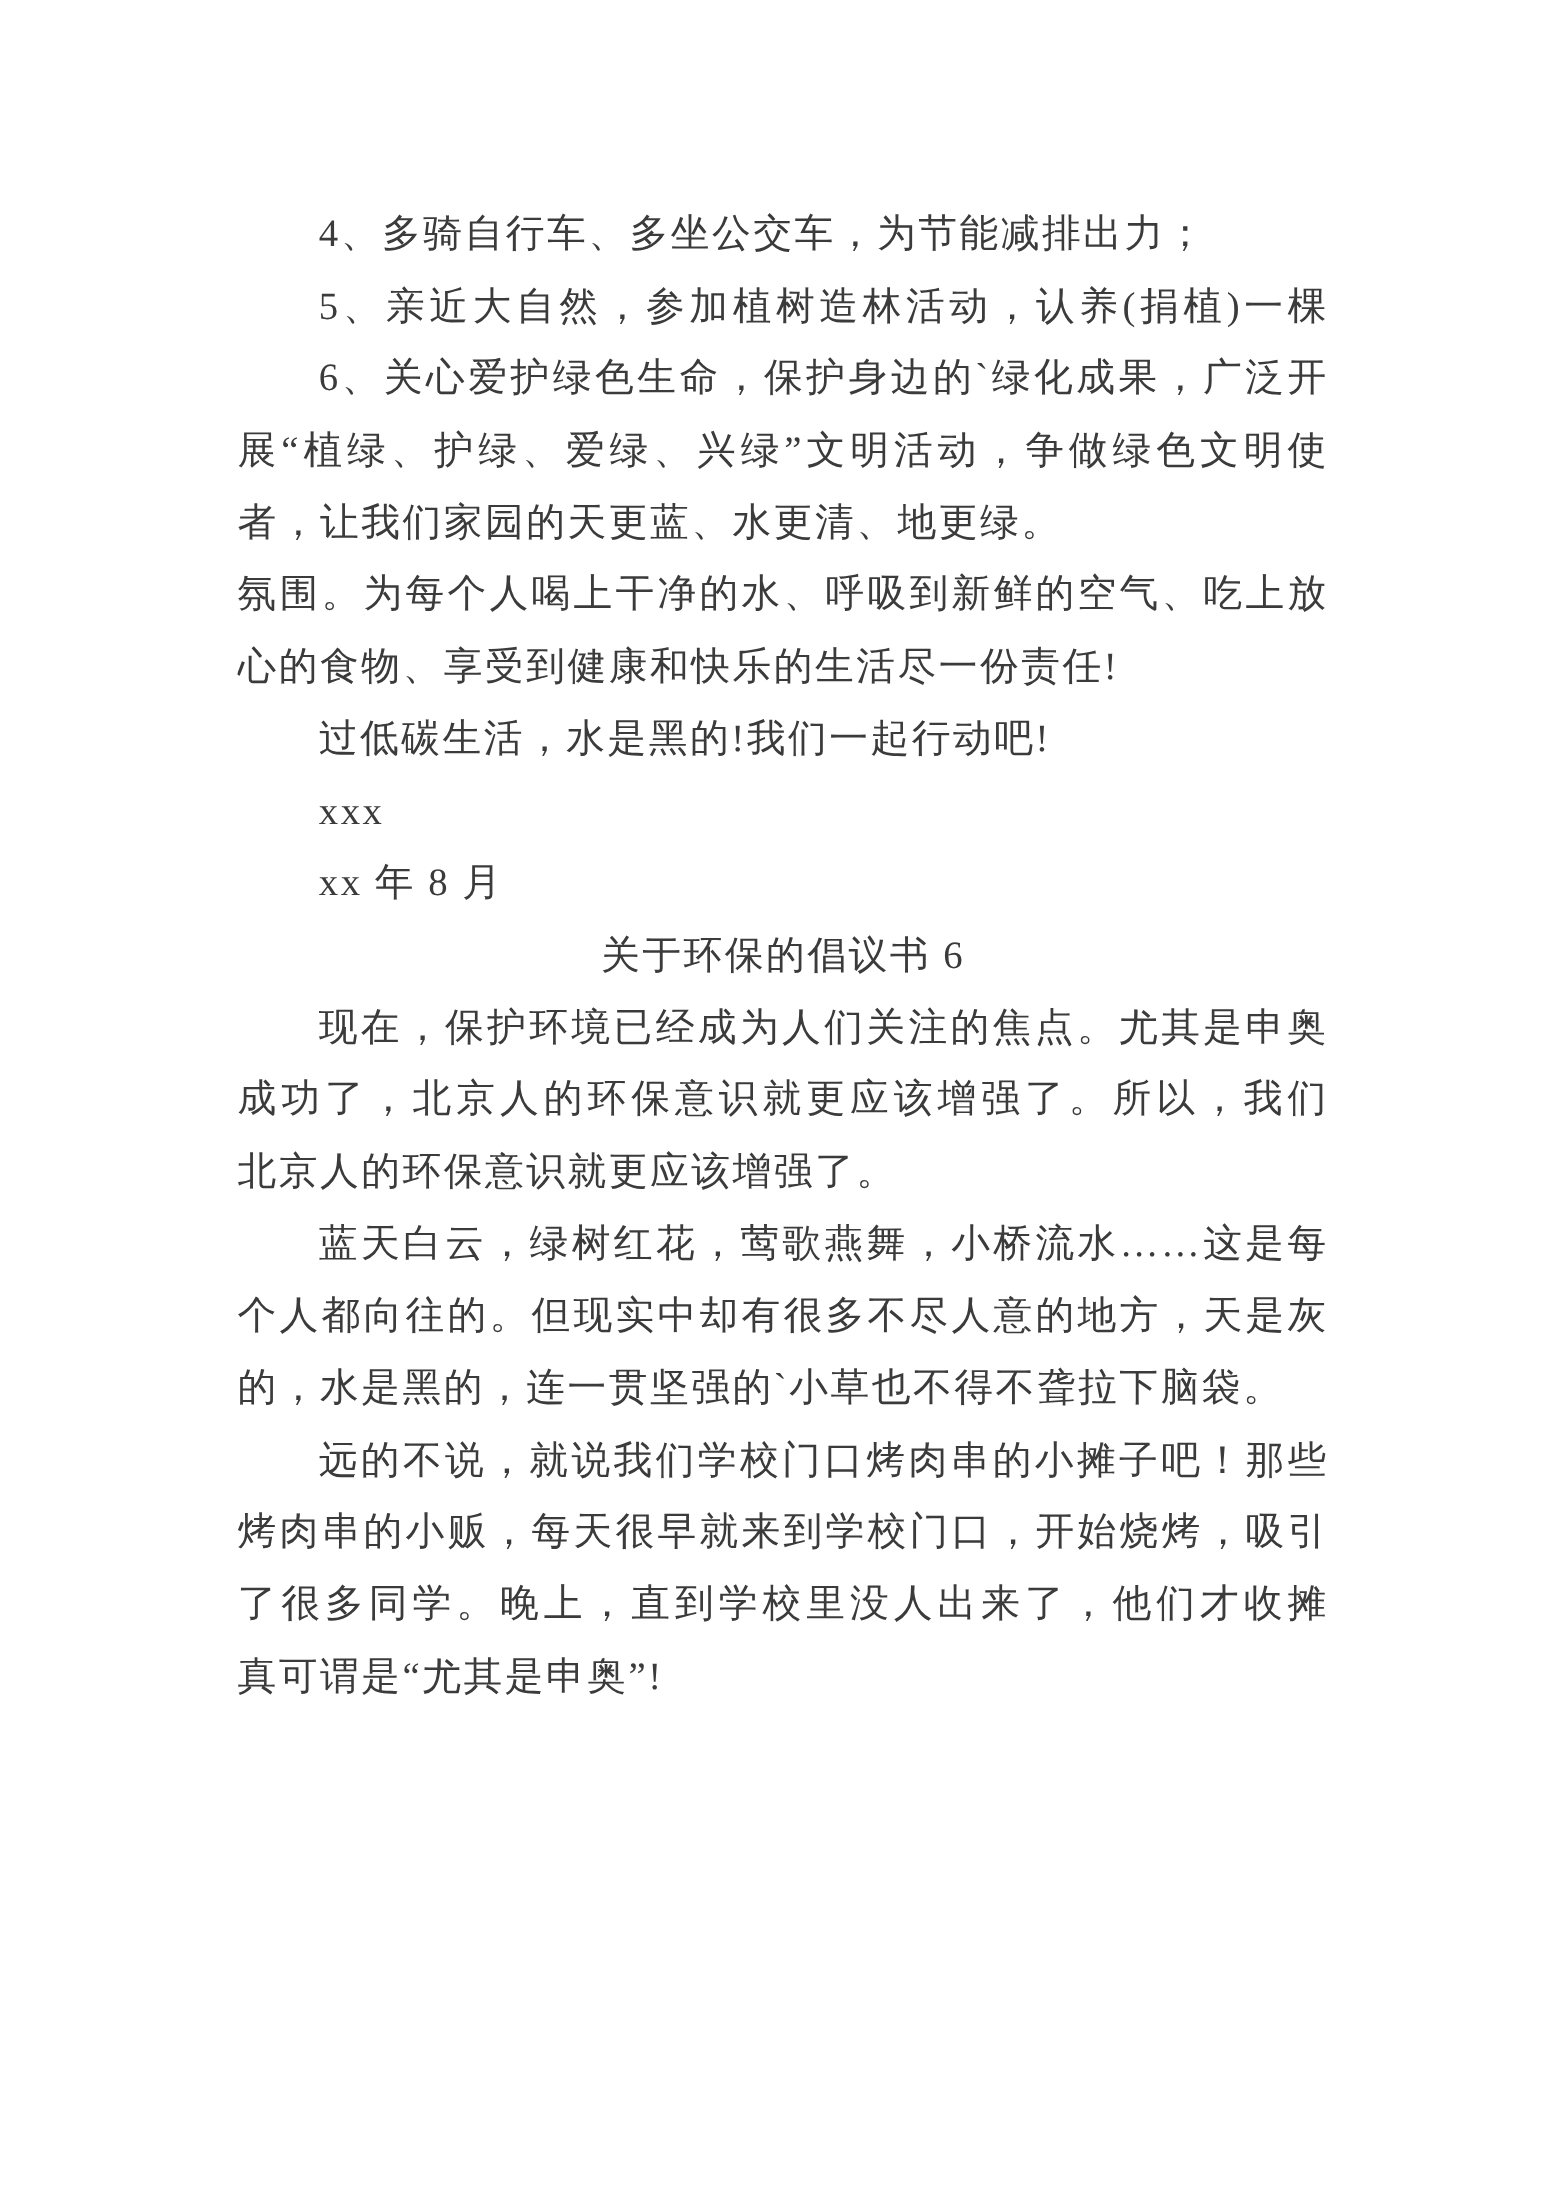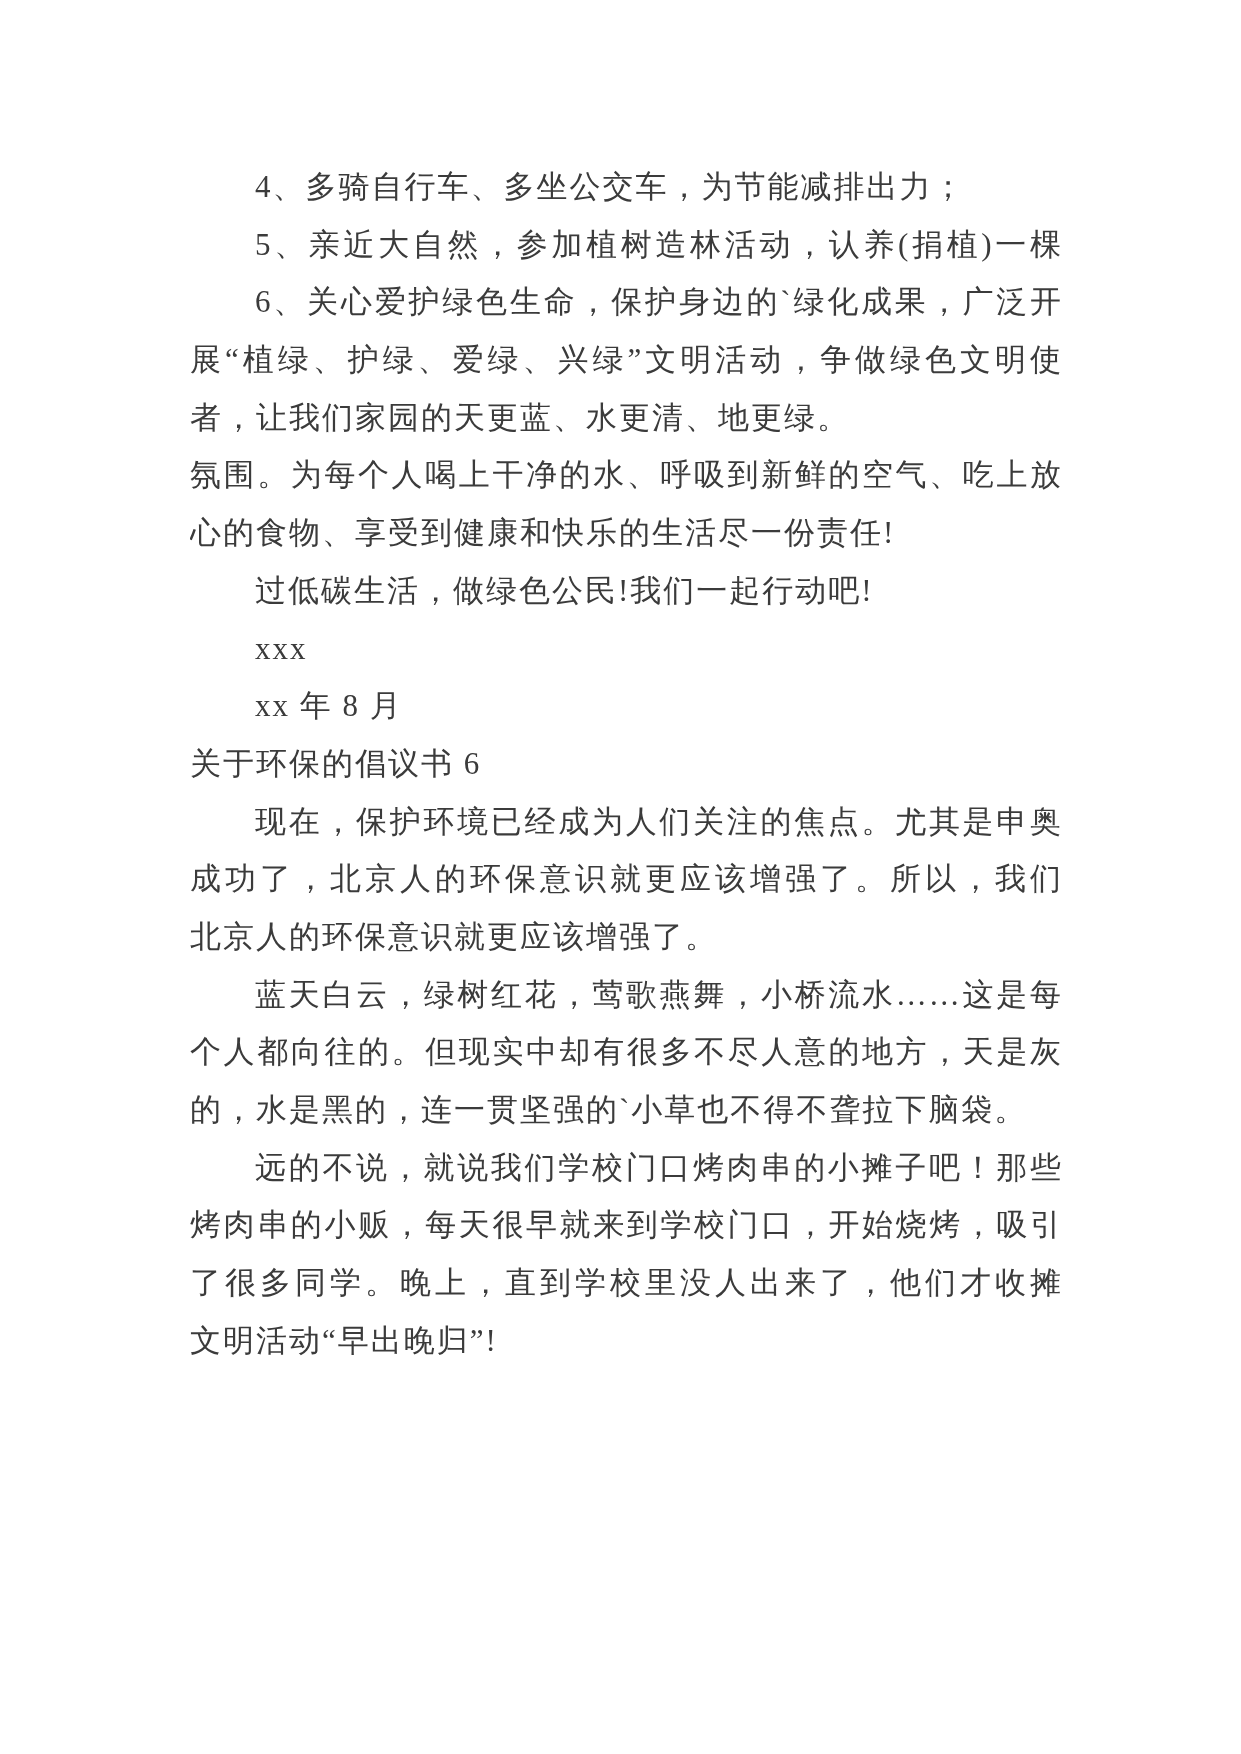--- a/index.html
+++ b/index.html
@@ -40,43 +40,44 @@
   }
   .line.indent {
     padding-left: 65px;
   }
   .line.stretch.indent {
     padding-left: 0;
     text-indent: 65px;
   }
   .line.heading {
     padding-left: 0;
+    text-align: center;
   }
 </style>
 </head>
 <body>
 
 <div class="page">
   <div class="content">
 
   <div class="line indent">4、多骑自行车、多坐公交车，为节能减排出力；</div>
       <div class="line indent stretch">5、亲近大自然，参加植树造林活动，认养(捐植)一棵</div>
       <div class="line indent stretch">6、关心爱护绿色生命，保护身边的`绿化成果，广泛开</div>
       <div class="line stretch">展“植绿、护绿、爱绿、兴绿”文明活动，争做绿色文明使</div>
       <div class="line">者，让我们家园的天更蓝、水更清、地更绿。</div>
       <div class="line stretch">氛围。为每个人喝上干净的水、呼吸到新鲜的空气、吃上放</div>
       <div class="line">心的食物、享受到健康和快乐的生活尽一份责任!</div>
-      <div class="line indent">过低碳生活，做绿色公民!我们一起行动吧!</div>
+      <div class="line indent">过低碳生活，水是黑的!我们一起行动吧!</div>
       <div class="line indent">xxx</div>
       <div class="line indent">xx 年 8 月</div>
       <div class="line heading">关于环保的倡议书 6</div>
       <div class="line indent stretch">现在，保护环境已经成为人们关注的焦点。尤其是申奥</div>
       <div class="line stretch">成功了，北京人的环保意识就更应该增强了。所以，我们</div>
       <div class="line">北京人的环保意识就更应该增强了。</div>
       <div class="line indent stretch">蓝天白云，绿树红花，莺歌燕舞，小桥流水……这是每</div>
       <div class="line stretch">个人都向往的。但现实中却有很多不尽人意的地方，天是灰</div>
       <div class="line">的，水是黑的，连一贯坚强的`小草也不得不聋拉下脑袋。</div>
       <div class="line indent stretch">远的不说，就说我们学校门口烤肉串的小摊子吧！那些</div>
       <div class="line stretch">烤肉串的小贩，每天很早就来到学校门口，开始烧烤，吸引</div>
       <div class="line stretch">了很多同学。晚上，直到学校里没人出来了，他们才收摊儿。</div>
-      <div class="line">文明活动“早出晚归”!</div>
+      <div class="line">真可谓是“尤其是申奥”!</div>
     </div>
 </div>
 
 </body></html>

